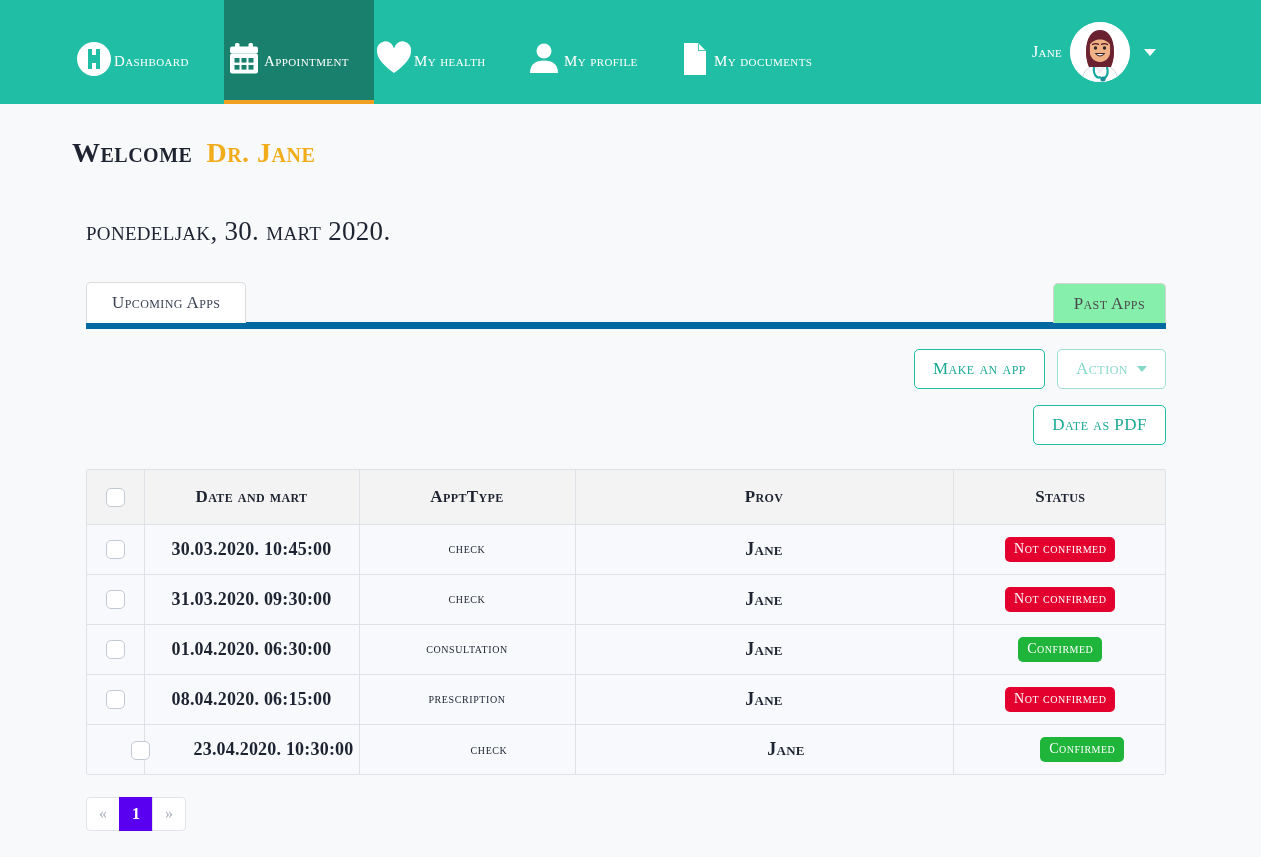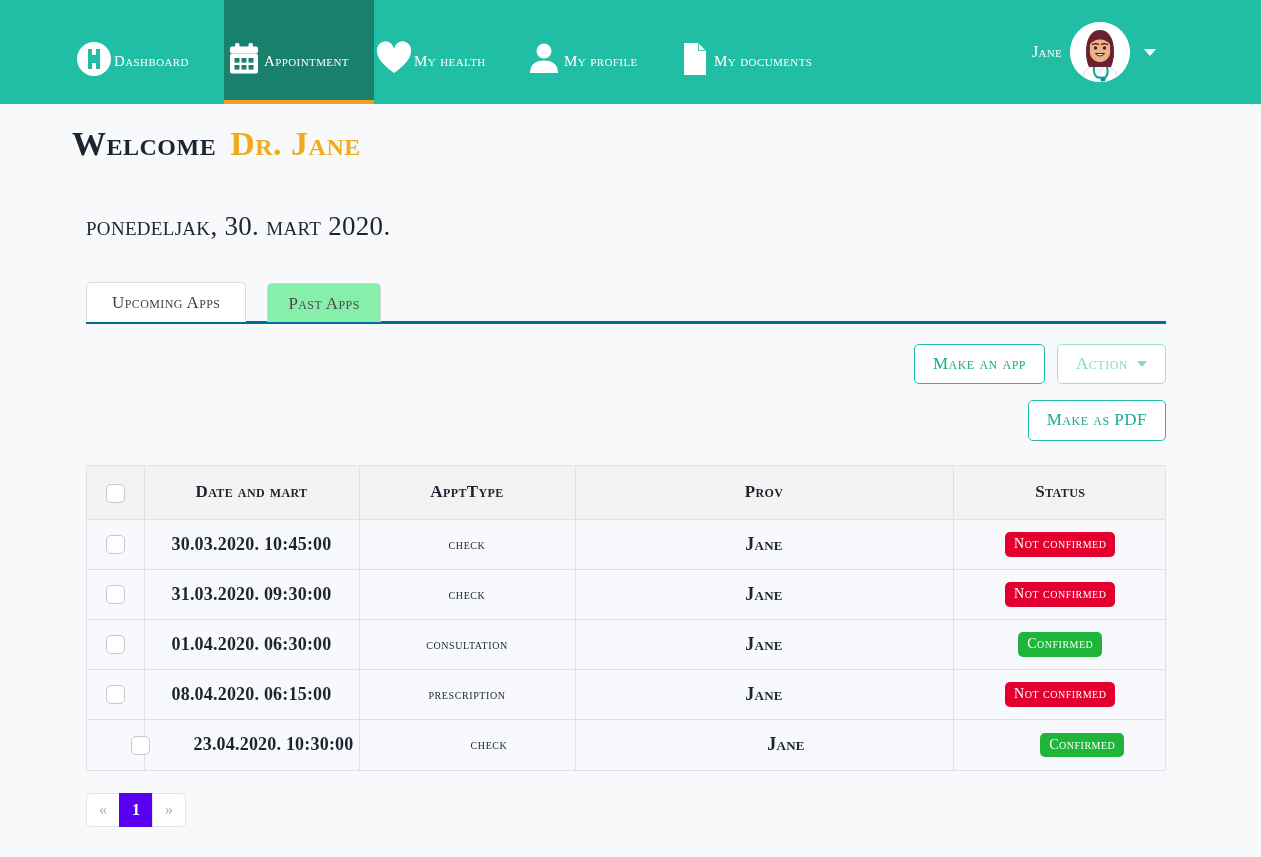--- a/index.html
+++ b/index.html
@@ -90,22 +90,22 @@
     cursor: pointer;
   }
 
   
   .page {
     padding: 0;
     position: relative;
   }
   .welcome {
     margin: 0 16px 0 72px;
-    padding-top: 20px;
-    font-size: 34px;
+    padding-top: 32px;
+    font-size: 28px;
     font-variant: small-caps;
     color: #1d2330;
     letter-spacing: 0.5px;
     line-height: 1.2;
   }
   .welcome .doc-name {
     color: #f0ac1b;
     margin-left: 14px;
   }
   .date-line {
@@ -113,24 +113,25 @@
     font-size: 27px;
     font-variant: small-caps;
     color: #1d2330;
     letter-spacing: 0.3px;
   }
 
   
   .tabs-wrap {
     margin: 42px 0 12px 86px;
     width: 1080px;
-    border-bottom: 3px solid #0369a1;
+    border-bottom: 7px solid #0369a1;
     display: flex;
     align-items: flex-end;
     height: 40px;
+    justify-content: space-between;
   }
   .tab {
     font-size: 17px;
     font-variant: small-caps;
     letter-spacing: 0.4px;
     padding: 9px 20px 8px 20px;
     border-radius: 5px 5px 0 0;
     cursor: pointer;
     line-height: 1.25;
     margin-bottom: -1px;
@@ -428,21 +429,21 @@
 
   <div class="btn-row">
     <button class="btn">Make an app</button>
     <button class="btn muted">
       <span>Action</span>
       <span class="bcaret"></span>
     </button>
   </div>
 
   <div class="btn-row-2">
-    <button class="btn">Make as PDF</button>
+    <button class="btn">Date as PDF</button>
   </div>
 
   <div class="table-wrap">
     <table class="appt">
       <colgroup>
         <col class="c-check">
           <col class="c-date">
           <col class="c-type">
           <col class="c-prov">
           <col class="c-stat">

